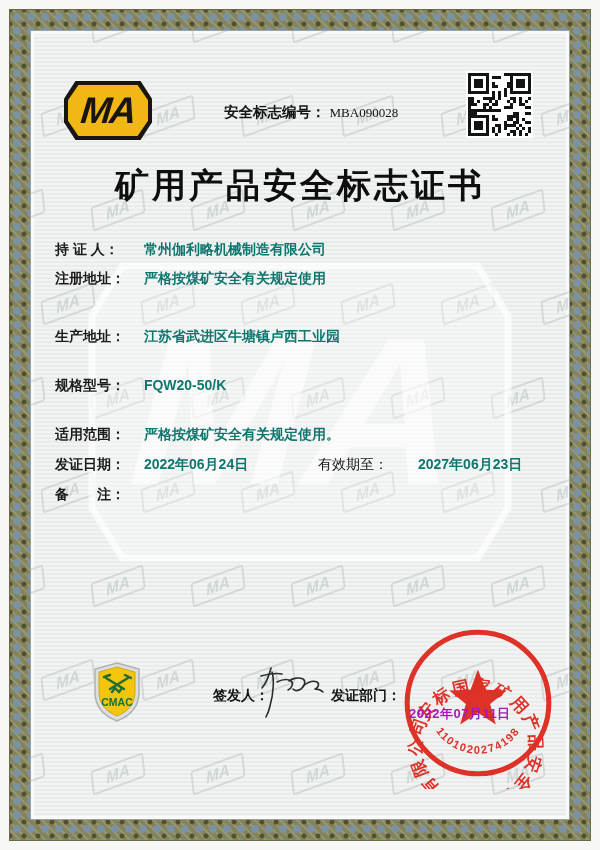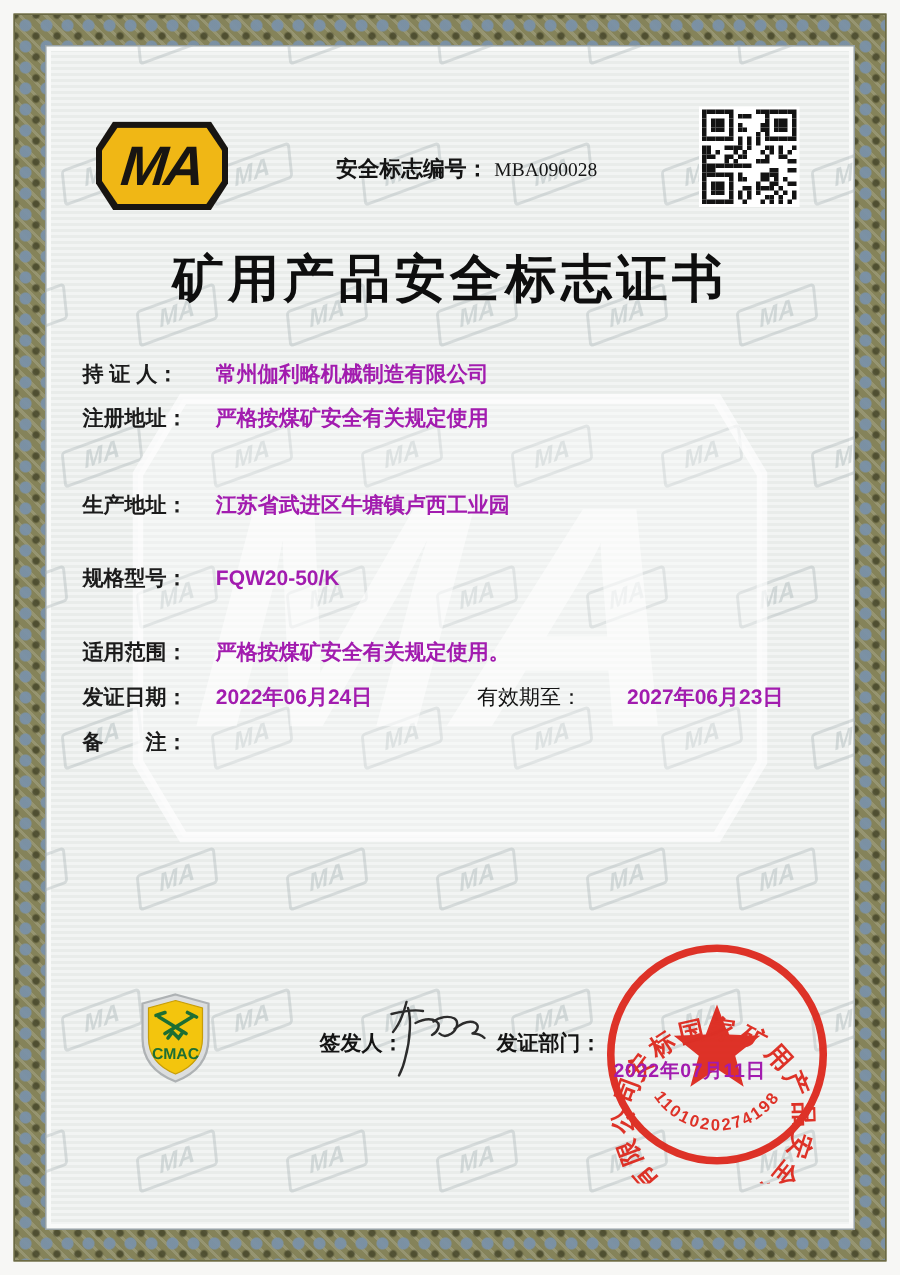--- a/index.html
+++ b/index.html
@@ -67,21 +67,21 @@
   .qm{background:#131313;}
   
   .title{
     left:0; right:0; top:163px; text-align:center;
     font-size:34px; font-weight:900; letter-spacing:3px; color:#0e0e0e;
   }
   
   .frow{left:55px; font-size:14px; white-space:nowrap;}
   .frow .lbl{font-weight:bold; display:inline-block; min-width:85px; color:#1b1b1b;}
   .frow .lbl.wide{min-width:0; margin-right:18px;}
-  .frow .val{font-weight:bold; color:#a21caf;}
+  .frow .val{font-weight:bold; color:#0f766e;}
   .val-script{font-family:"Liberation Serif","DejaVu Serif",serif;}
   .frow .lbl2{font-weight:normal; margin-left:66px;}
   .frow .val2{font-weight:bold; margin-left:26px;}
   
   .statement{
     left:47px; top:568px; width:508px;
     font-size:13.4px; line-height:16px; font-weight:bold; color:#0e0e0e;
     text-indent:2em; text-align:justify; margin:0;
   }
   

